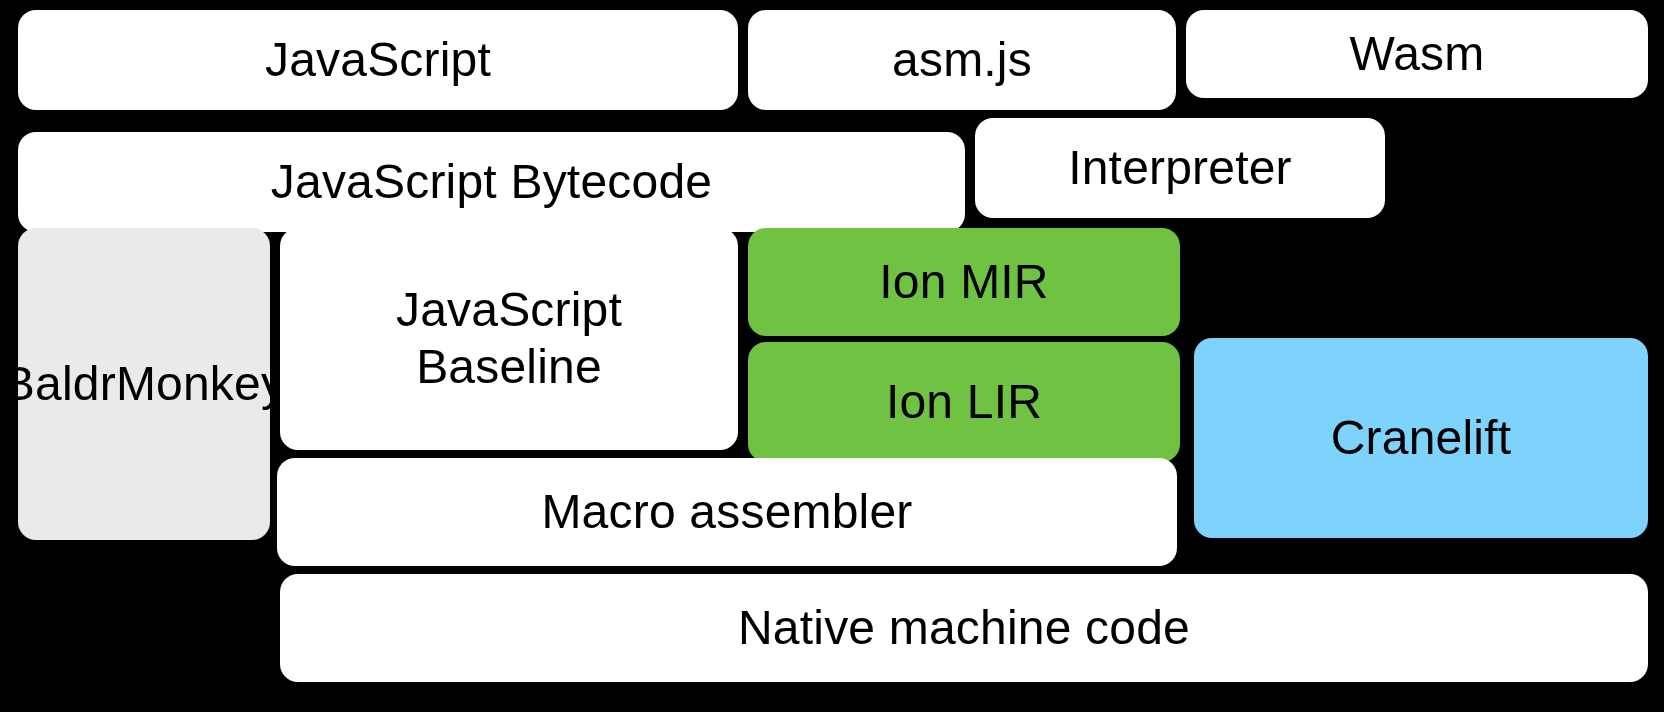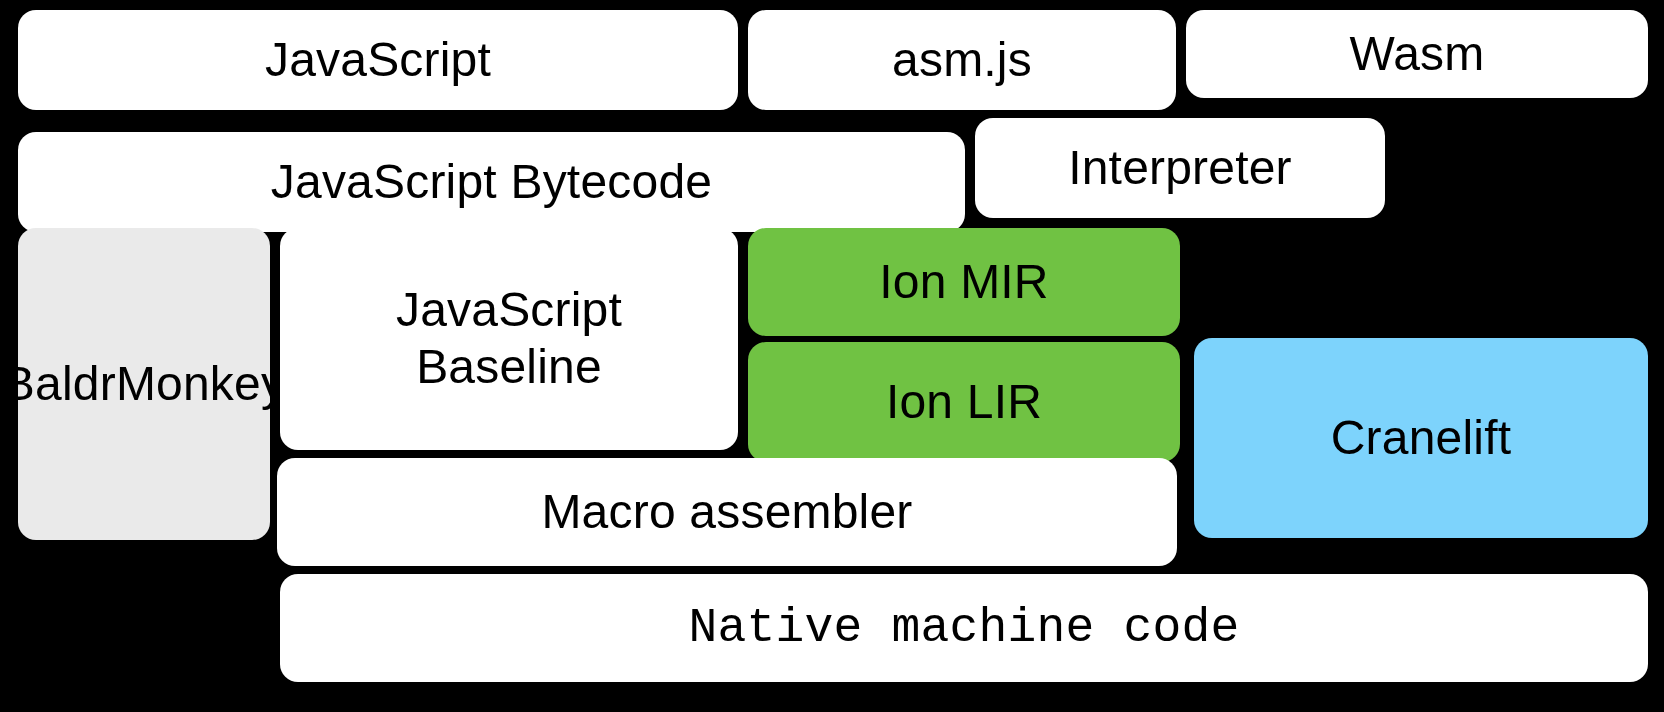--- a/index.html
+++ b/index.html
@@ -57,15 +57,15 @@
 Baseline</div>
 
   <div class="node green" style="left:748px; top:228px; width:432px; height:108px;text-align:right;">Ion MIR</div>
 
   <div class="node green" style="left:748px; top:342px; width:432px; height:120px;">Ion LIR</div>
 
   <div class="node pink" style="left:1194px; top:338px; width:454px; height:200px;">Cranelift</div>
 
   <div class="node" style="left:277px; top:458px; width:900px; height:108px;">Macro assembler</div>
 
-  <div class="node" style="left:280px; top:574px; width:1368px; height:108px;font-family:Liberation Mono, monospace;">Native machine code</div>
+  <div class="node" style="left:280px; top:574px; width:1368px; height:108px;">Native machine code</div>
 
 </div>
 
 </body></html>

